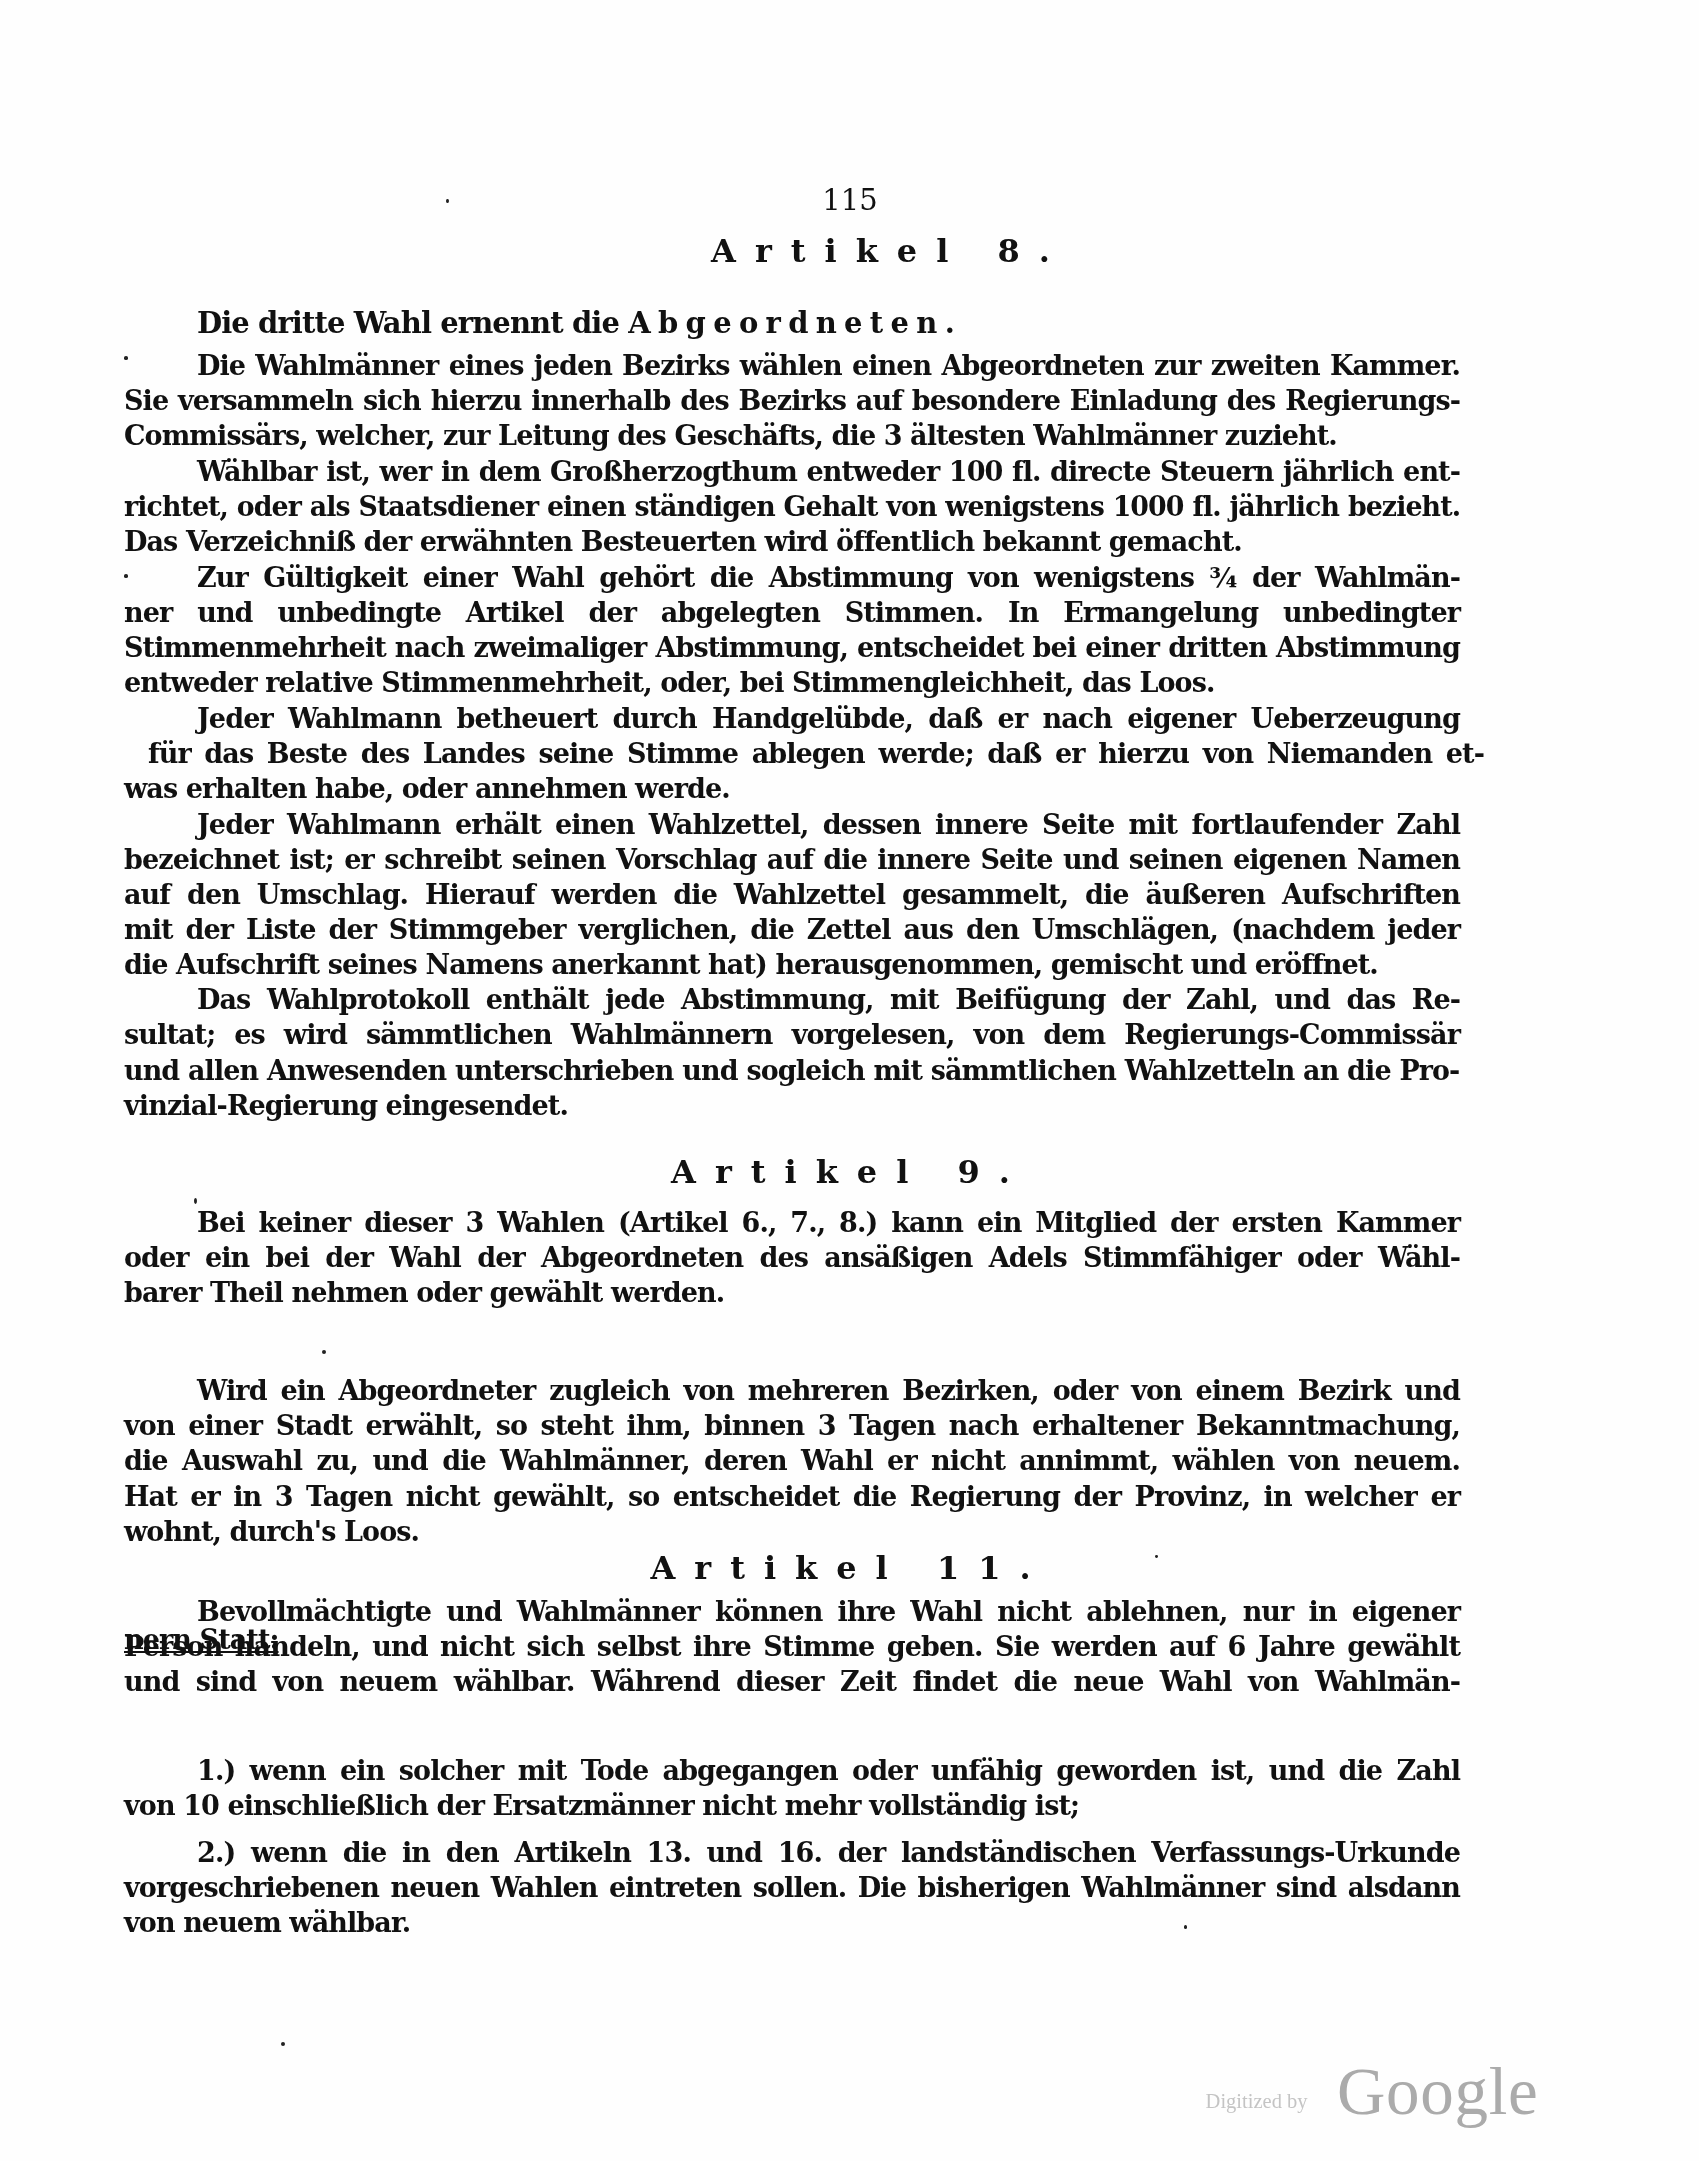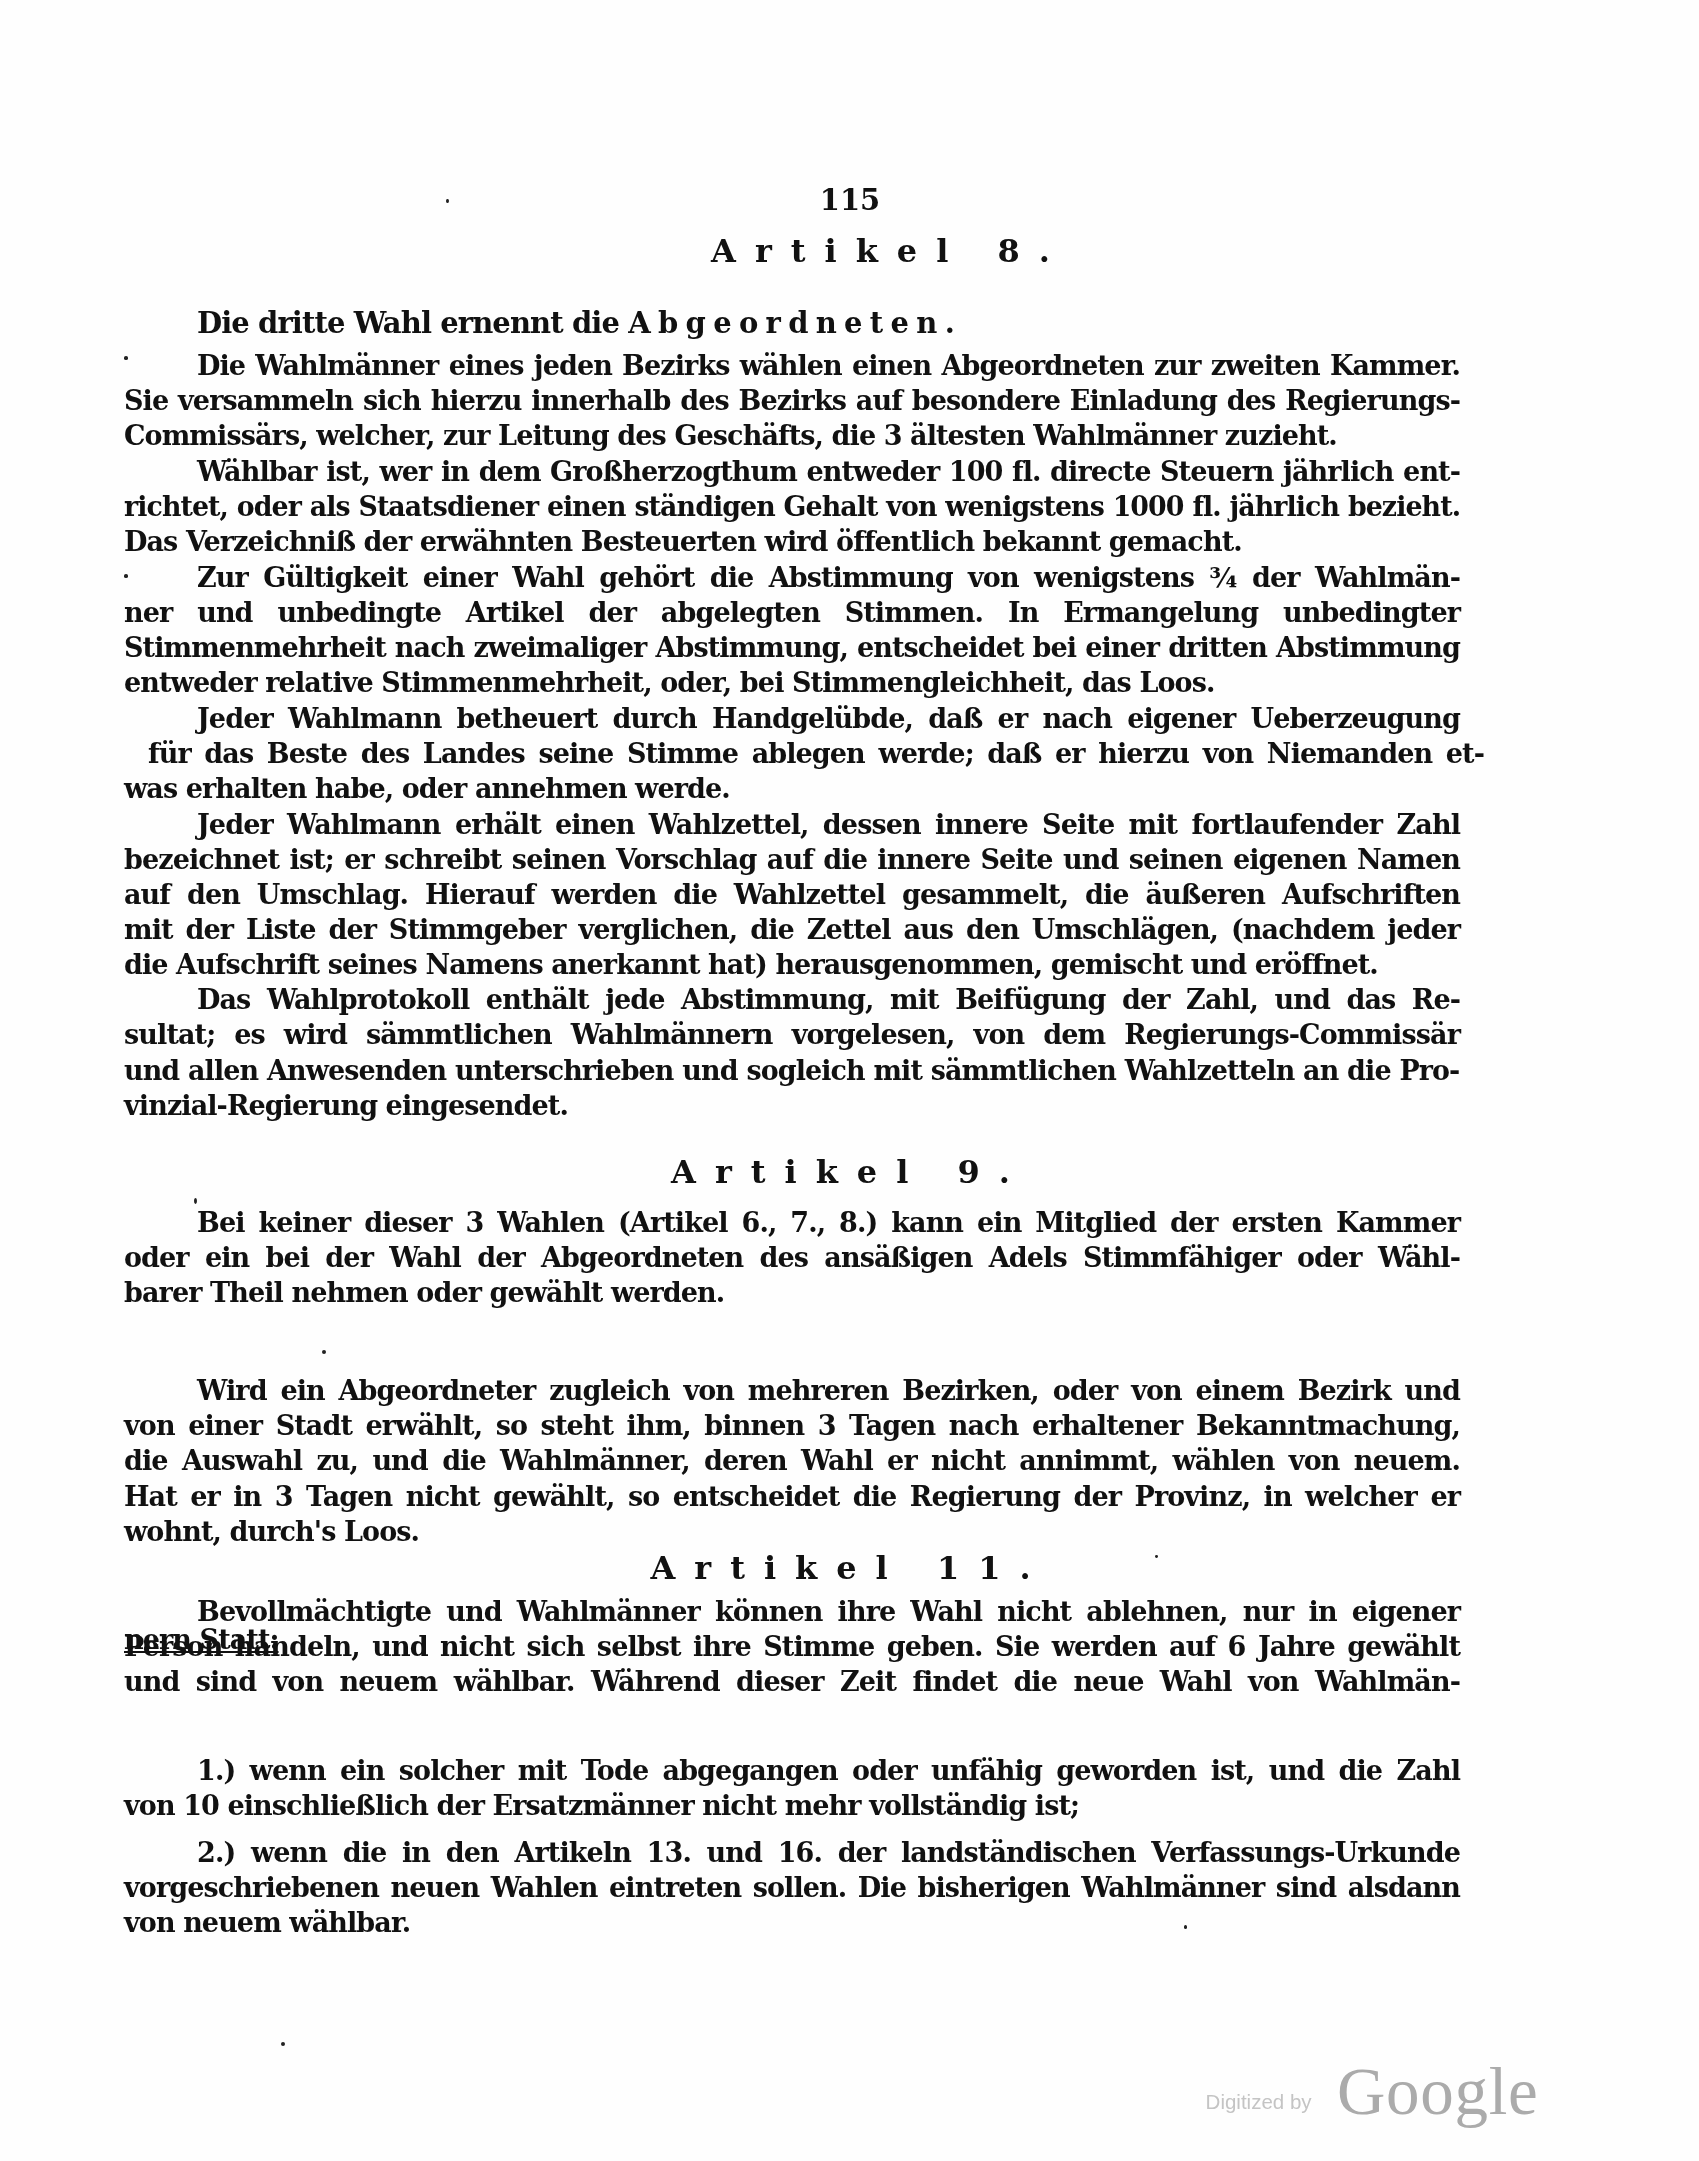--- a/index.html
+++ b/index.html
@@ -5,21 +5,21 @@
     html, body { margin: 0; padding: 0; background: #ffffff; }
     body { width: 1700px; height: 2161px; position: relative; overflow: hidden; }
     .page {
       position: absolute; left: 0; top: 0; width: 1700px; height: 2161px;
       background: #fefefe;
       font-family: "DejaVu Serif", serif;
       color: #111111;
     }
     .page-number {
       position: absolute; top: 183px; left: 0; width: 1700px; text-align: center;
-      font-family: "DejaVu Serif", serif; font-weight: bold; font-size: 29px; color: #111;
+      font-family: "DejaVu Serif", serif; font-weight: normal; font-size: 29px; color: #111;
     }
     .article-heading {
       position: absolute; left: 0; width: 1700px; text-align: center;
       font-family: "DejaVu Serif", serif; font-weight: bold; font-size: 32px;
       letter-spacing: 19px; color: #111;
     }
     .line {
       position: absolute; left: 124px; width: 1336px;
       font-family: "DejaVu Serif", serif; font-weight: bold;
       font-size: 27px; line-height: 37px; white-space: nowrap;
@@ -30,21 +30,21 @@
     .line.indent { left: 197px; width: 1263px; }
     .line.last { text-align-last: left; }
     .subtitle { font-size: 29px; }
     .spaced-word { letter-spacing: 7.3px; }
     .speck { position: absolute; background: #222; border-radius: 50%; }
     .watermark {
       position: absolute; left: 1191px; top: 2046px; width: 365px; height: 88px;
       color: #b3b3b3;
     }
     .wm-small {
-      position: absolute; left: 14.6px; top: 44px; font-family: Liberation Sans, sans-serif;
+      position: absolute; left: 14.6px; top: 44px; font-family: Liberation Serif, serif;
       font-size: 20.5px; color: #c4c4c4; text-align: center;
     }
     .wm-big {
       position: absolute; left: 146px; top: 7.3px; font-family: "Liberation Serif", serif;
       font-size: 67px; color: #ababab; letter-spacing: 0.7px;
     }
   </style>
 </head>
 <body>
 

